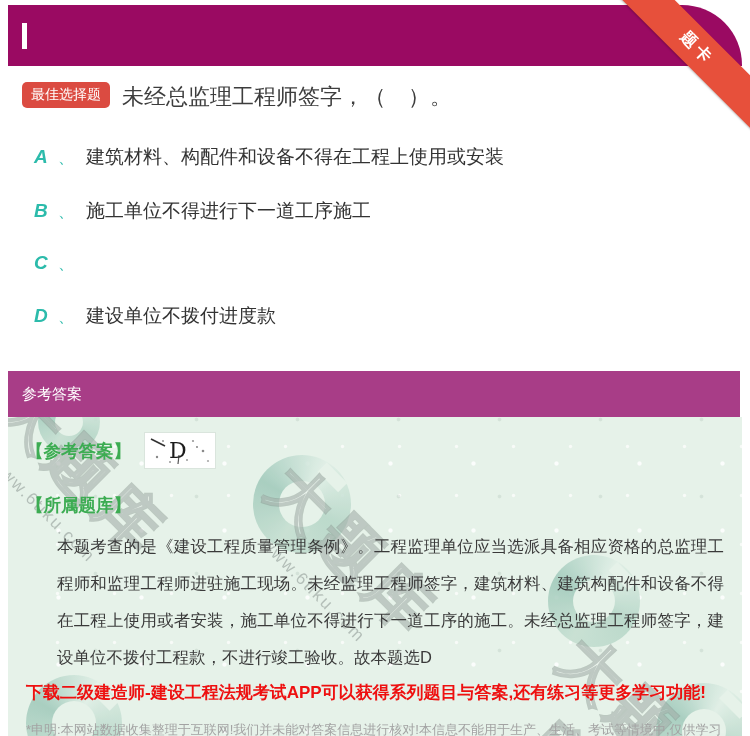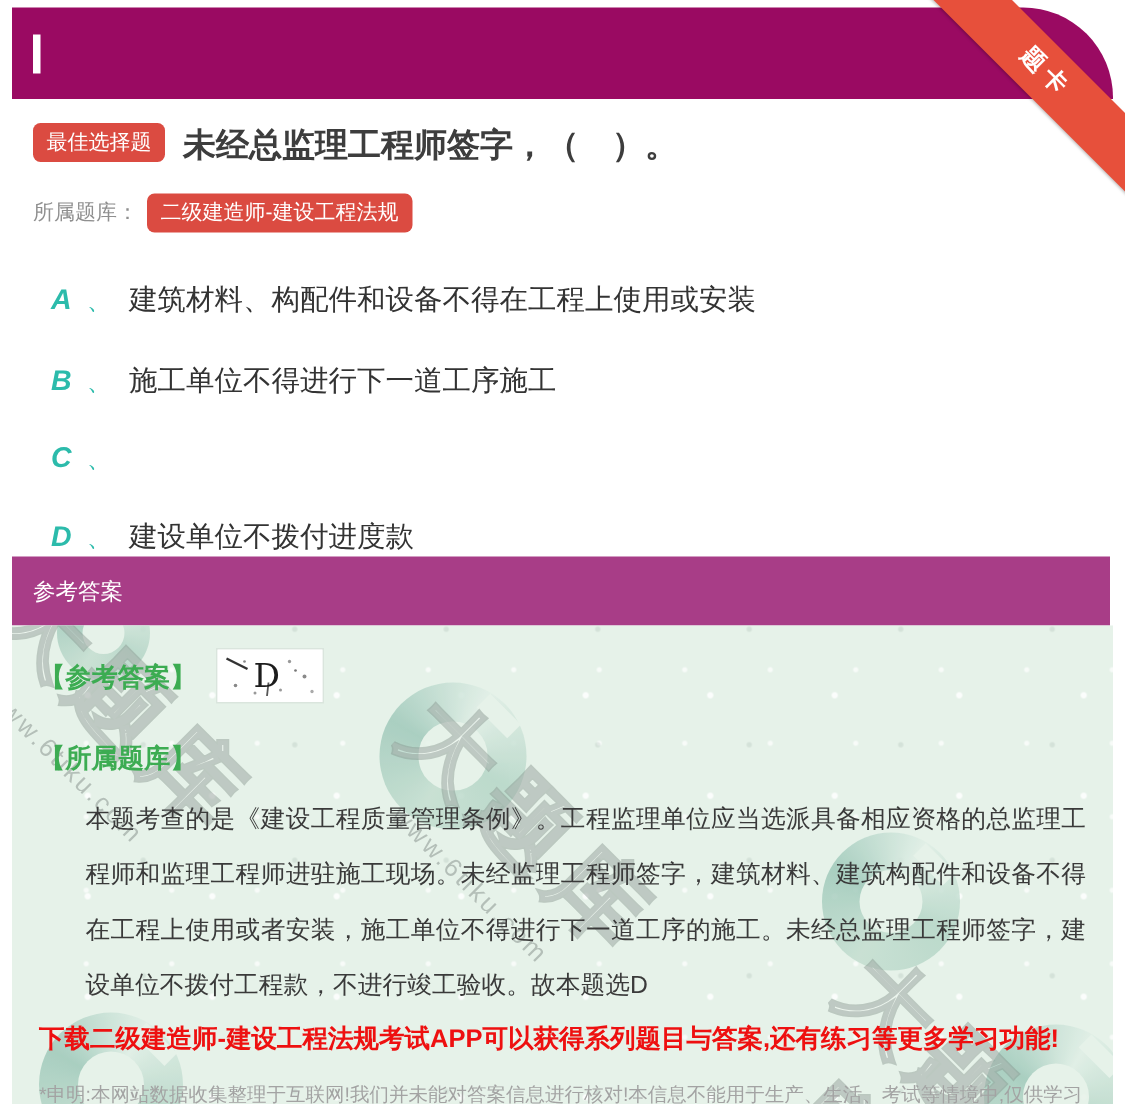--- a/index.html
+++ b/index.html
@@ -23,21 +23,21 @@
     box-shadow:0 1px 2px rgba(0,0,0,.25); }
   .ribbon-fold { position:absolute; top:99px; right:0; width:0; height:0;
     border-left:11px solid transparent; border-top:13px solid #BC3D2A; z-index:29; }
 
   
   .qsection { position:absolute; left:8px; top:66px; width:734px; height:305px;
     background:#fff; padding:16px 14px 16px; }
   .qrow { display:flex; align-items:flex-start; }
   .badge { display:inline-block; background:#DB4B41; color:#fff; font-size:14px;
     padding:4px 9px; border-radius:5px; white-space:nowrap; }
-  .qtext { font-size:22px; color:#3d3d3d; font-weight:700; margin-left:12px;
+  .qtext { font-size:22px; color:#3d3d3d; font-weight:400; margin-left:12px;
     line-height:30px; }
   .bankrow { margin-top:17px; display:flex; align-items:center; }
   .banklabel { color:#8f8f8f; font-size:14px; margin-right:6px; }
   .options { margin-top:32px; padding-left:12px; }
   .opt { display:flex; align-items:baseline; margin-bottom:28px; }
   .opt-letter { color:#2CBBAB; font-size:19px; font-weight:bold; font-style:italic;
     width:24px; flex:none; }
   .opt-sep { color:#2CBBAB; font-size:16px; margin-right:12px; flex:none; }
   .opt-text { color:#333; font-size:19px;text-align:center; }
 
@@ -94,24 +94,20 @@
   </div>
   <div class="ribbon-fold"></div>
   <div class="ribbon-wrap">
     <div class="ribbon">题卡</div>
   </div>
 
   <div class="qsection">
     <div class="qrow">
       <span class="badge">最佳选择题</span>
       <span class="qtext">未经总监理工程师签字，（　）。</span>
-    </div>
-    <div class="bankrow">
-      <span class="banklabel">所属题库：</span>
-      <span class="badge">二级建造师-建设工程法规</span>
     </div>
     <div class="options">
       <div class="opt">
         <span class="opt-letter">A</span>
         <span class="opt-sep">、</span>
         <span class="opt-text">建筑材料、构配件和设备不得在工程上使用或安装</span>
       </div>
       <div class="opt">
         <span class="opt-letter">B</span>
         <span class="opt-sep">、</span>

